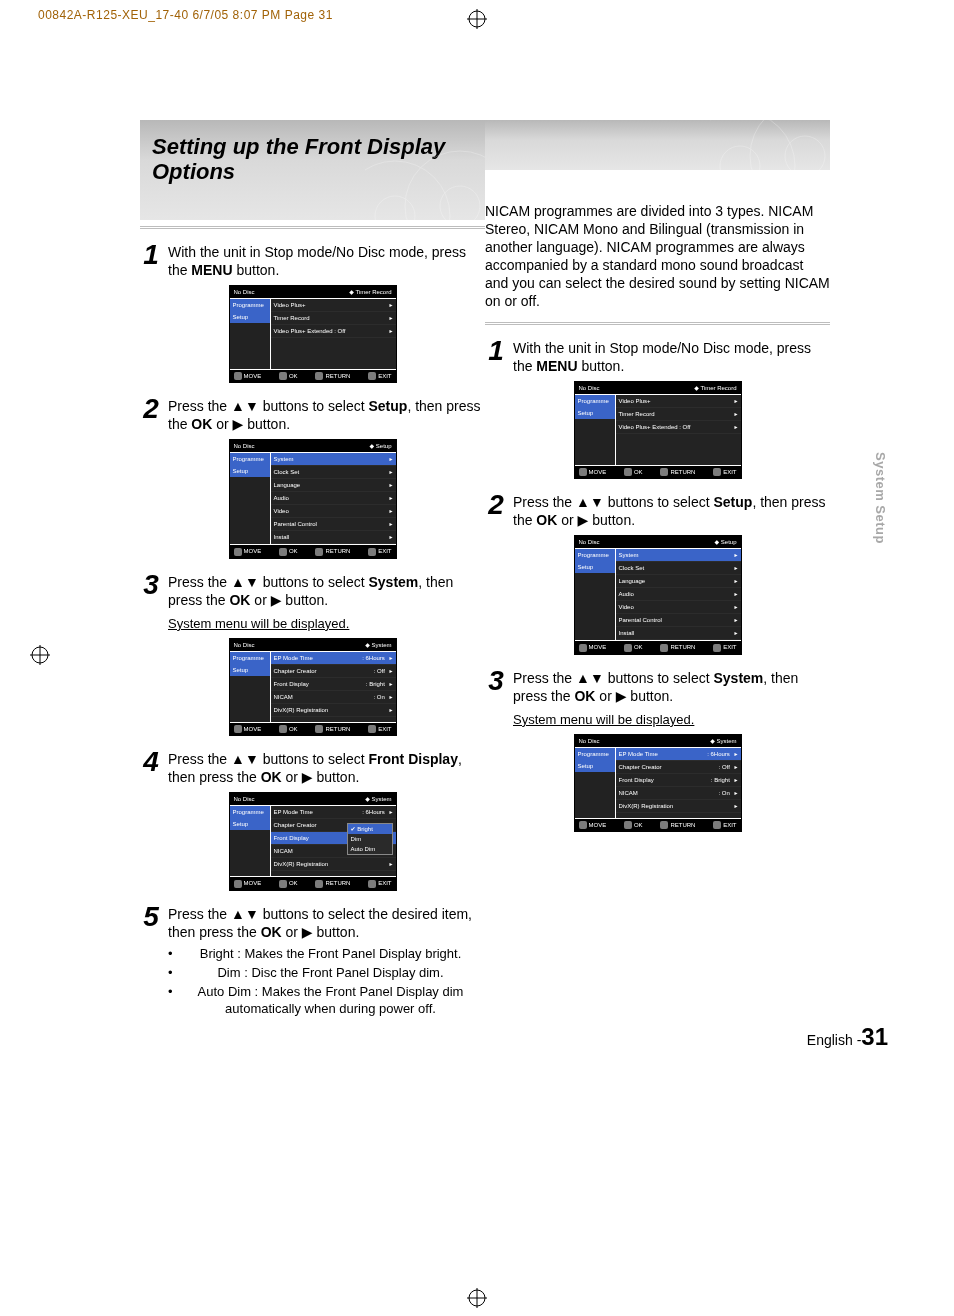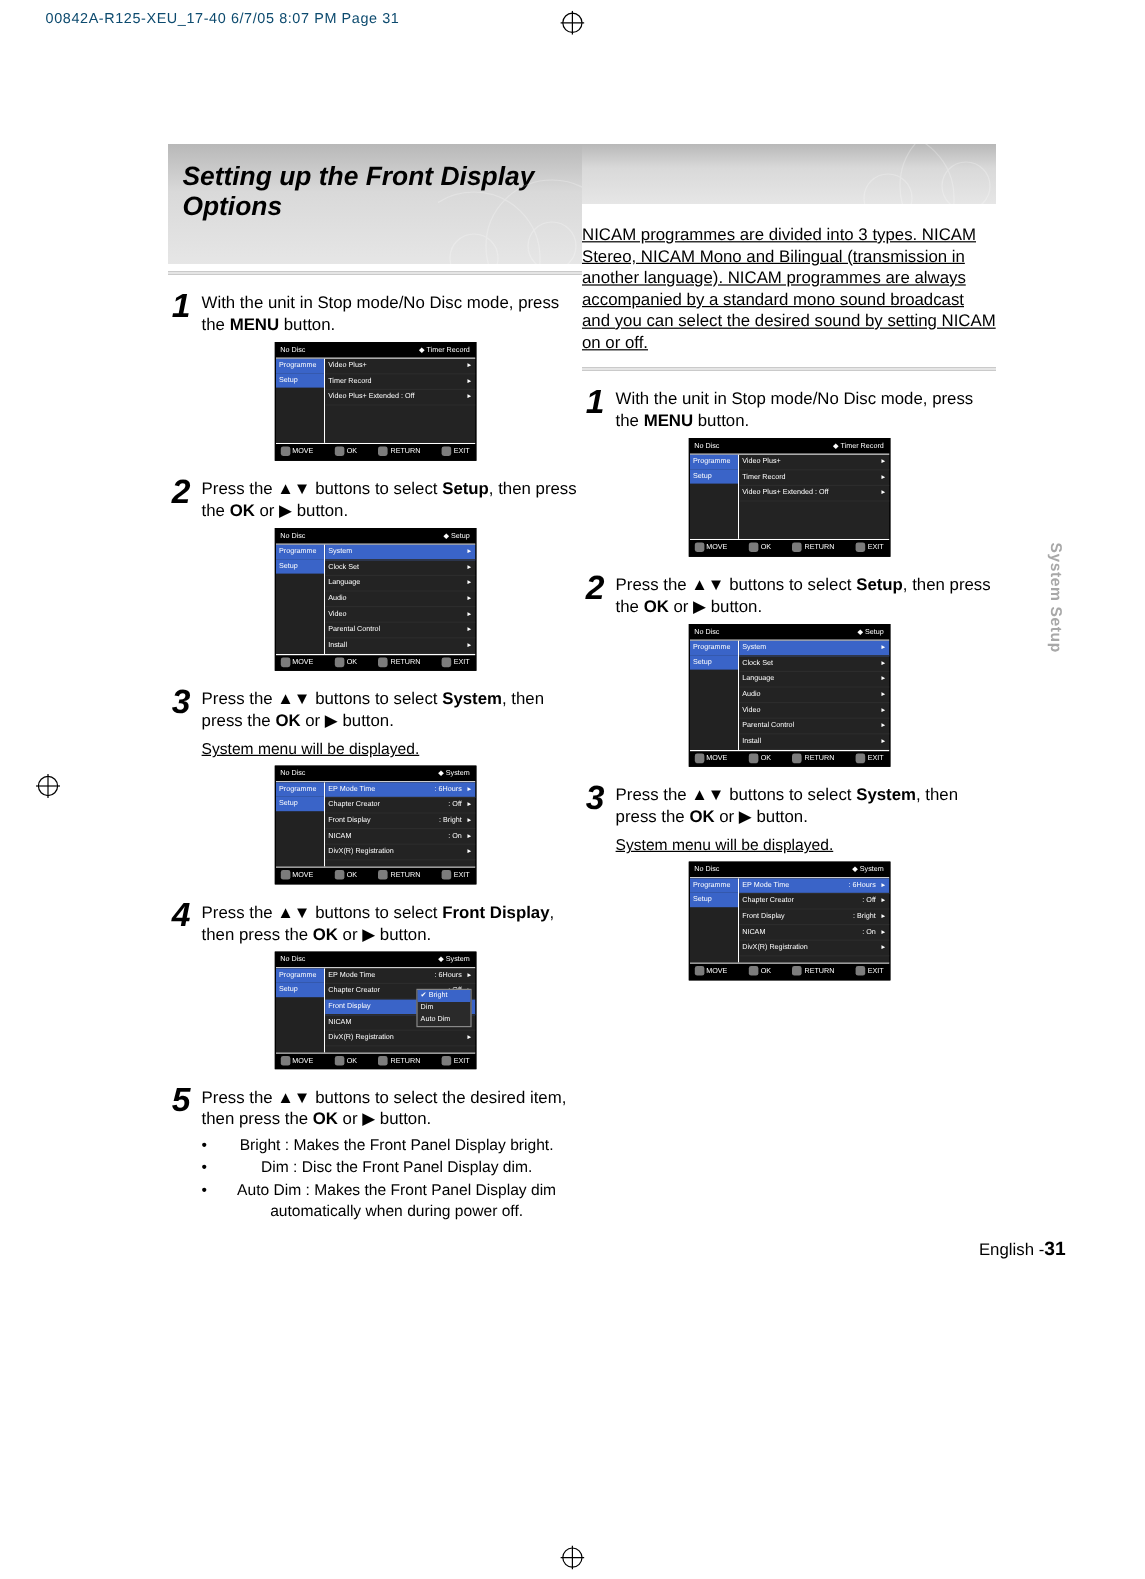--- a/index.html
+++ b/index.html
@@ -1,29 +1,29 @@
 <!DOCTYPE html>
 <html><head>
 <meta charset="utf-8">
 <style>
   html,body{margin:0;padding:0;background:#fff;}
   body{width:954px;height:1316px;font-family:Helvetica,Arial,sans-serif;color:#000;position:relative;}
-  .print-note{font:12px Helvetica,Arial,sans-serif;color:#0c4a6e;padding:8px 0 0 38px;letter-spacing:.5px;}
+  .print-note{font:12px Helvetica,Arial,sans-serif;color:#a16207;padding:8px 0 0 38px;letter-spacing:.5px;}
   .crop-top{position:absolute;top:9px;left:50%;transform:translateX(-50%);width:20px;height:20px;}
   .crop-top svg,.crop-bottom svg{display:block;}
   .crop-bottom{position:absolute;bottom:8px;left:50%;transform:translateX(-50%);width:20px;height:20px;}
   .page{position:absolute;top:120px;left:140px;width:690px;}
   .cols{display:flex;}
   .col{flex:1 1 0;}
   
   .banner{background:linear-gradient(#b8b8b8,#d9d9d9 40%,#e6e6e6);padding:14px 12px 36px;position:relative;overflow:hidden;}
   .banner .discs{position:absolute;right:-30px;bottom:-40px;pointer-events:none;}
   .banner .discs svg{opacity:.25;}
   .banner h2{margin:0;font:italic bold 22px/25px Helvetica,Arial,sans-serif;color:#000;}
-  .intro{font:14px/18px Helvetica,Arial,sans-serif;margin:16px 0 12px;text-decoration:underline;}
+  .intro{font:14px/18px Helvetica,Arial,sans-serif;margin:32px 0 12px;}
   .hr-thin{border:none;border-top:3px double #bdbdbd;margin:6px 0 12px;height:0;}
   
   .step{display:flex;gap:6px;margin:14px 0 4px;}
   .step-num{font:italic bold 28px/24px Helvetica,Arial,sans-serif;width:22px;flex:none;text-align:center;}
   .step-body{font:14px/18px Helvetica,Arial,sans-serif;}
   .step-sub{font:13px/17px Helvetica,Arial,sans-serif;margin:6px 0 0 28px;text-decoration:underline;}
   .bullet{font:13px/17px Helvetica,Arial,sans-serif;margin:2px 0 0 28px;padding-left:8px;position:relative;text-align:center;}
   .bullet::before{content:"•";position:absolute;left:0;}
   
   .osd{width:166px;margin:6px auto 0;border:1px solid #000;font:6px/8px Helvetica,Arial,sans-serif;color:#fff;background:#000;}
@@ -41,21 +41,21 @@
   .osd-footer{display:flex;justify-content:space-between;align-items:center;padding:2px 4px;border-top:1px solid #fff;background:#000;}
   .osd-footer span{white-space:nowrap;}
   .badge{display:inline-block;width:8px;height:8px;border-radius:2px;background:#7c7c7c;margin-right:2px;vertical-align:middle;}
   .popup{position:relative;}
   .popup-menu{position:absolute;right:3px;top:17px;background:#2a2a2a;border:1px solid #888;font:6px/8px Helvetica,Arial,sans-serif;color:#fff;width:44px;}
   .popup-menu div{padding:1px 3px;white-space:nowrap;}
   .popup-menu div.sel{background:#3a64c8;}
   
   .sidetab{position:absolute;right:-58px;top:332px;writing-mode:vertical-rl;font:bold 13px Helvetica,Arial,sans-serif;color:#a8a8a8;letter-spacing:.5px;}
   .pageno{position:absolute;right:-58px;bottom:-34px;font:14px Helvetica,Arial,sans-serif;}
-  .pageno b{font-size:16px;}
+  .pageno b{font-size:24px;}
   .mid-mark{position:absolute;left:-110px;top:525px;}
 </style>
 </head>
 <body>
 
 <div class="print-note">00842A-R125-XEU_17-40  6/7/05  8:07 PM  Page 31</div>
 
 <div class="crop-top">
   <svg width="20" height="20">
       <circle cx="10" cy="10" r="8" fill="none" stroke="#000" stroke-width="1"></circle>

